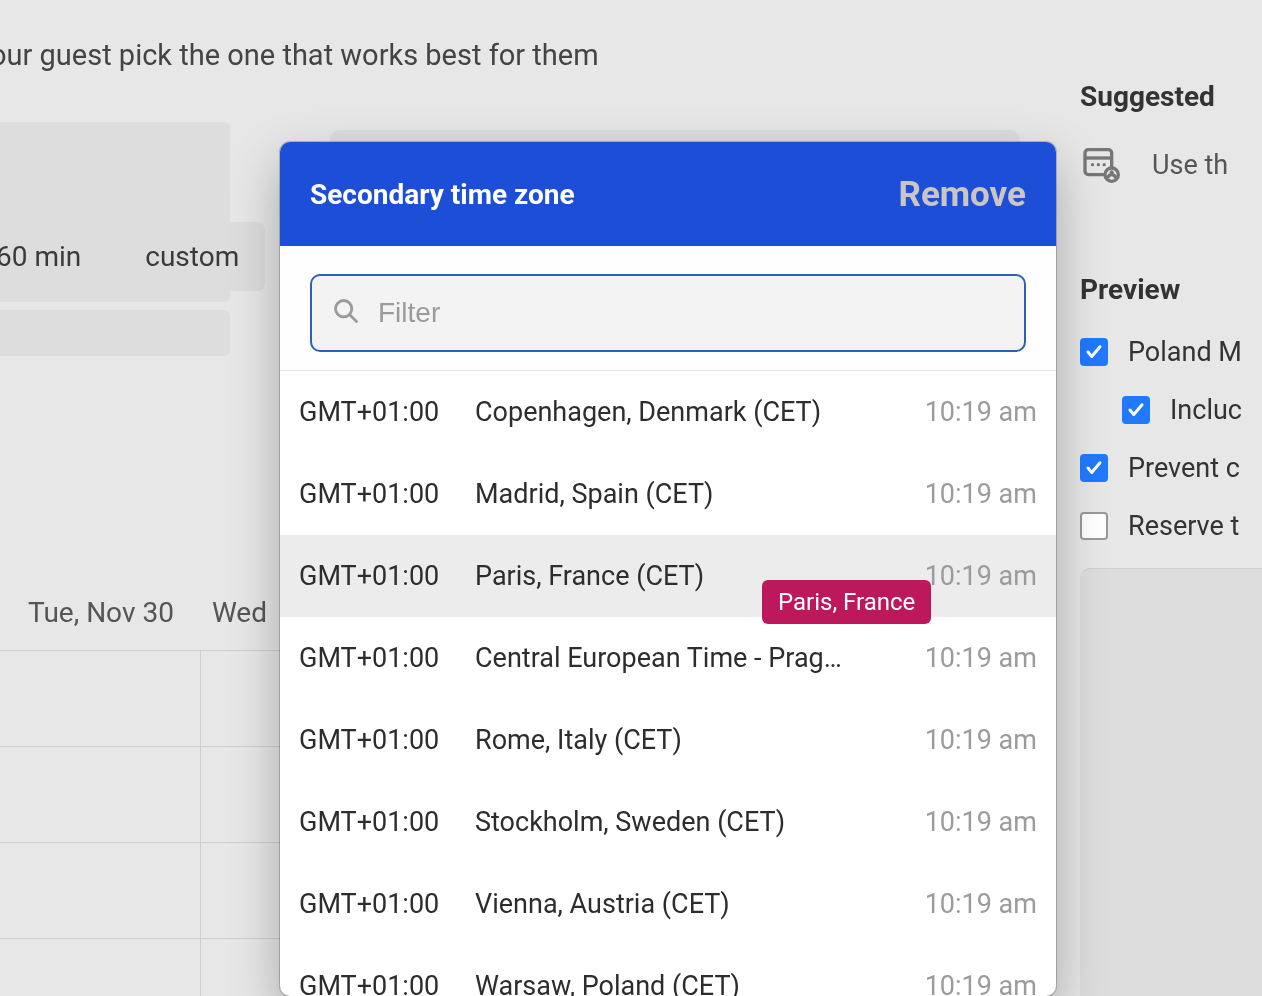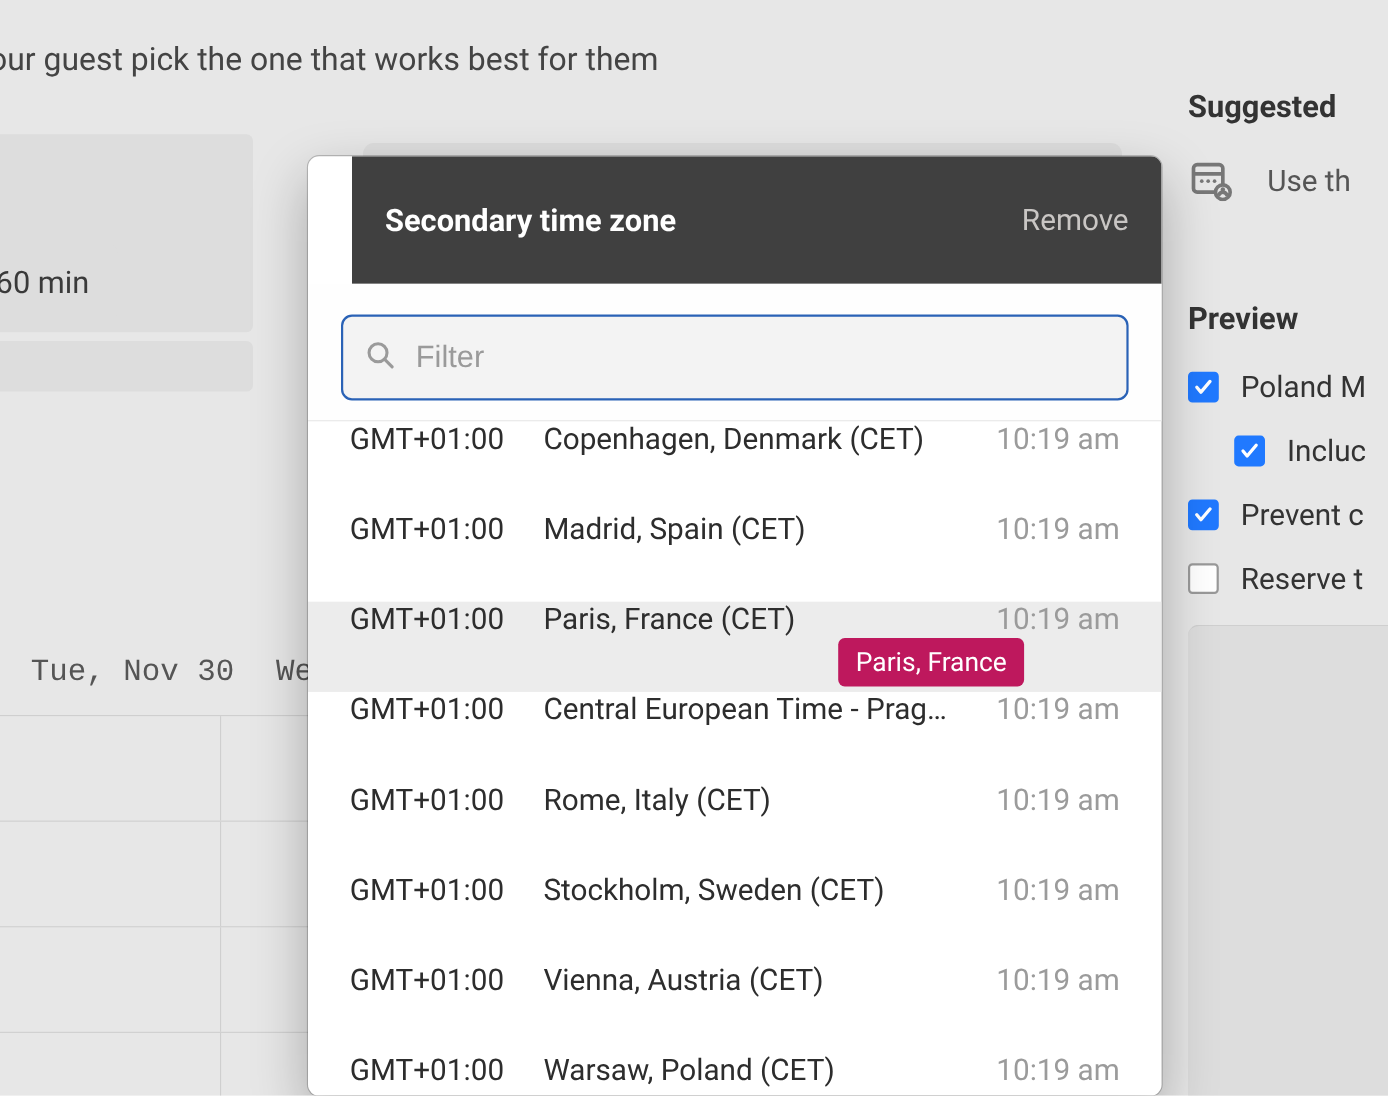--- a/index.html
+++ b/index.html
@@ -50,21 +50,20 @@
   }
 
   
   .cal-days {
     position: absolute;
     left: 28px; top: 596px;
     display: flex;
     gap: 38px;
     font-size: 28px;
     color: #555;
-    font-family: Liberation Mono, monospace;
   }
   .cal-grid {
     position: absolute;
     left: -30px; top: 650px;
     width: 310px; height: 350px;
   }
   .cal-grid .row { border-top: 1px solid #cfcfcf; height: 96px; position: relative; }
   .cal-grid .row::after {
     content:""; position:absolute; left: 230px; top:0; bottom:0; width:1px; background:#cfcfcf;
   }
@@ -113,33 +112,32 @@
     position: absolute;
     left: 280px; top: 142px;
     width: 776px;
     background: #fff;
     border-radius: 10px;
     box-shadow: 0 0 0 1px rgba(0,0,0,.2), 0 20px 50px rgba(0,0,0,.28);
     overflow: hidden;
     height: 854px;
   }
   .pop .titlebar {
-    background: #404040;
+    background: #1d4ed8;
     color: #fff;
     display: flex;
     align-items: center;
     justify-content: space-between;
     padding: 0 30px;
-    height: 116px;
+    height: 104px;
     font-size: 28px;
-    margin-left: 40px;
   }
   .pop .titlebar .ttl { font-weight: 700; }
   .pop .titlebar .remove {
-    color: #c9c6c4; font-weight: 400; font-size: 27px;
+    color: #c9c6c4; font-weight: 700; font-size: 35px;
     cursor: pointer;
   }
   .pop .searchwrap {
     padding: 28px 30px 18px 30px;
     border-bottom: 1px solid #e6e6e6;
     background: #fefefe;
   }
   .pop .searchbox {
     display: flex; align-items: center;
     height: 78px;
@@ -150,23 +148,23 @@
     gap: 18px;
   }
   .pop .searchbox input {
     border: none; outline: none; background: transparent;
     font-size: 28px; color: #555; width: 100%;
   }
   .pop .searchbox input::placeholder { color: #9a9a9a; }
 
   .tz-list { }
   .tz-item {
-    display: flex; 
+    display: flex; align-items: center;
     gap: 16px;
-    padding: 0 38px;
+    padding: 0 19px;
     height: 82px;
     font-size: 27px;
     color: #2d2d2d;
     border-bottom: 1px solid transparent;
     cursor: pointer;
   }
   .tz-item.highlight { background: #ececec; }
   .tz-item .offset { width: 160px; flex: 0 0 160px; }
   .tz-item .city {
     flex: 1 1 auto;
@@ -189,20 +187,21 @@
 </head>
 <body>
 
 <div class="header-text">our guest pick the one that works best for them</div>
 
 <div class="chip chip-a"></div>
 <div class="chip chip-b"></div>
 
 <div class="dur-row">
   <div class="dur-chip">60 min</div>
+  <div class="dur-chip">custom</div>
 </div>
 <div class="chip chip-c"></div>
 
 <div class="cal-days">
   <span>Tue, Nov 30</span>
   <span>Wed</span>
 </div>
 <div class="cal-grid">
   <div class="row"></div>
     <div class="row"></div>

